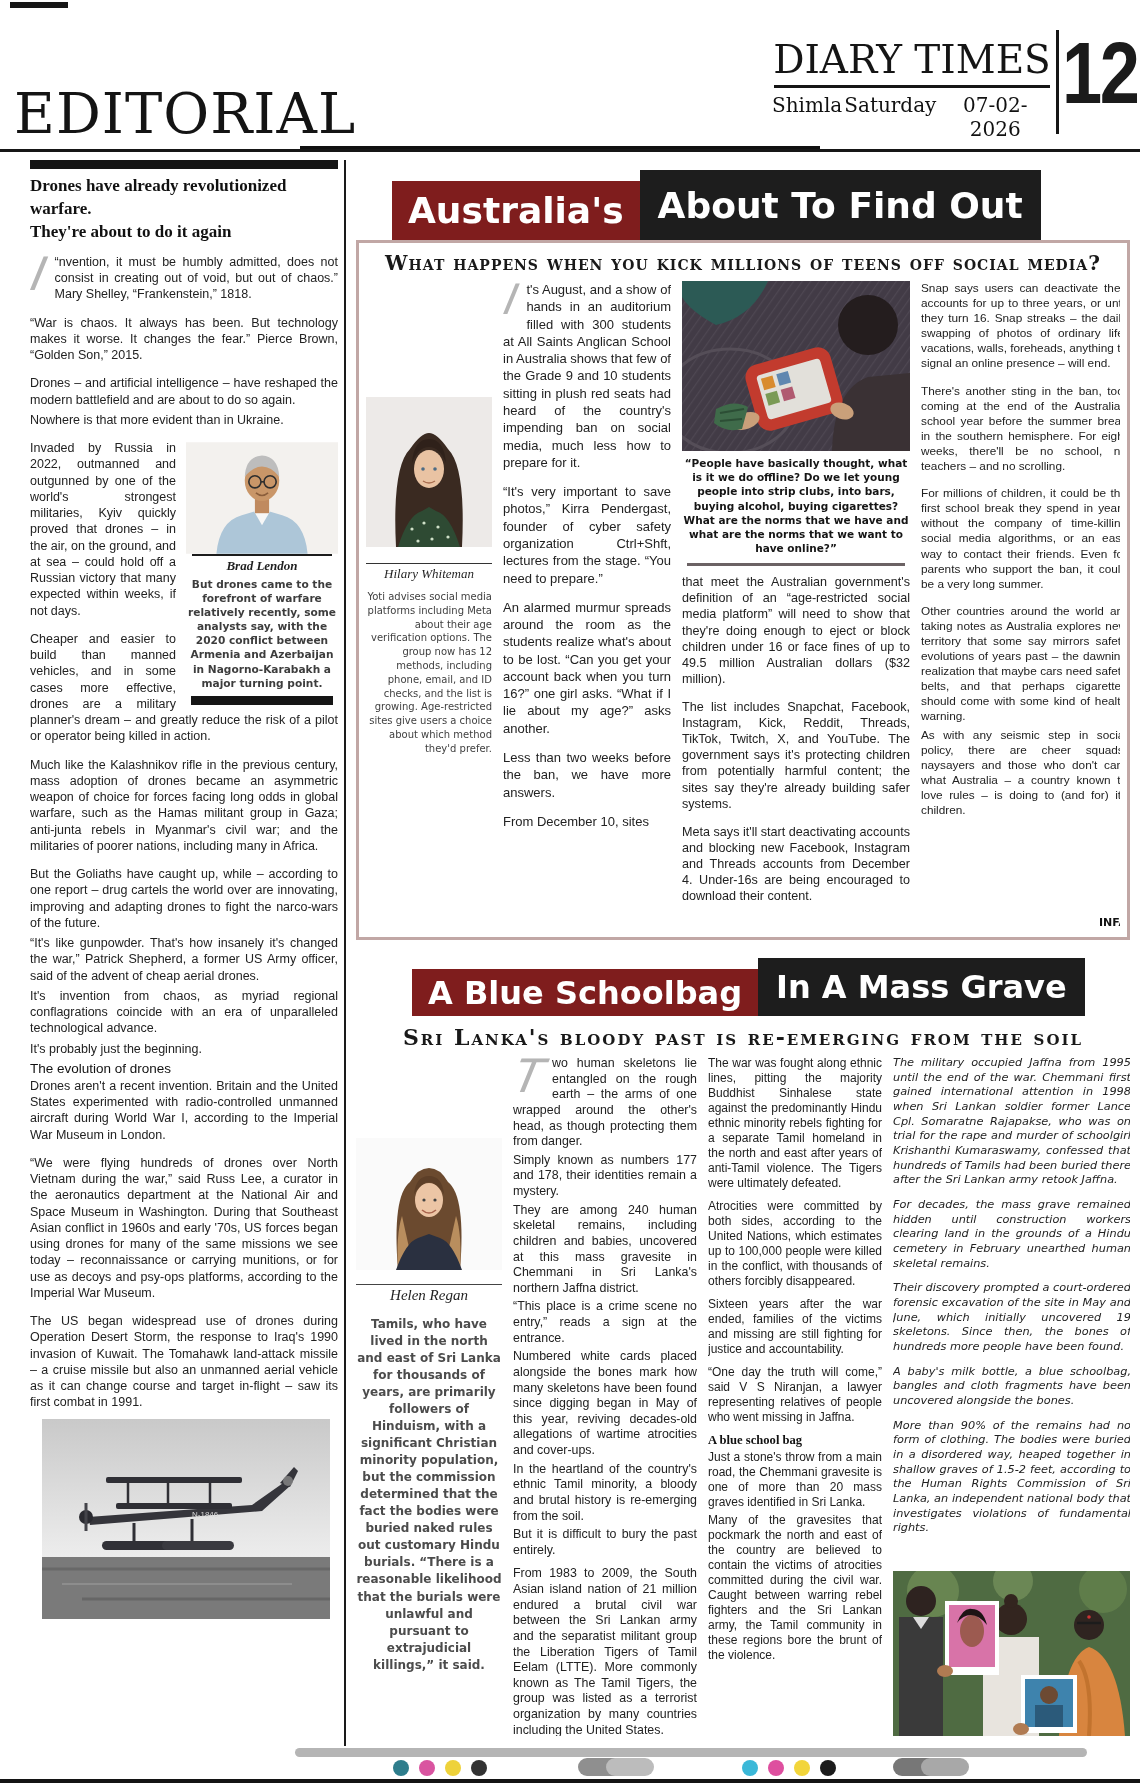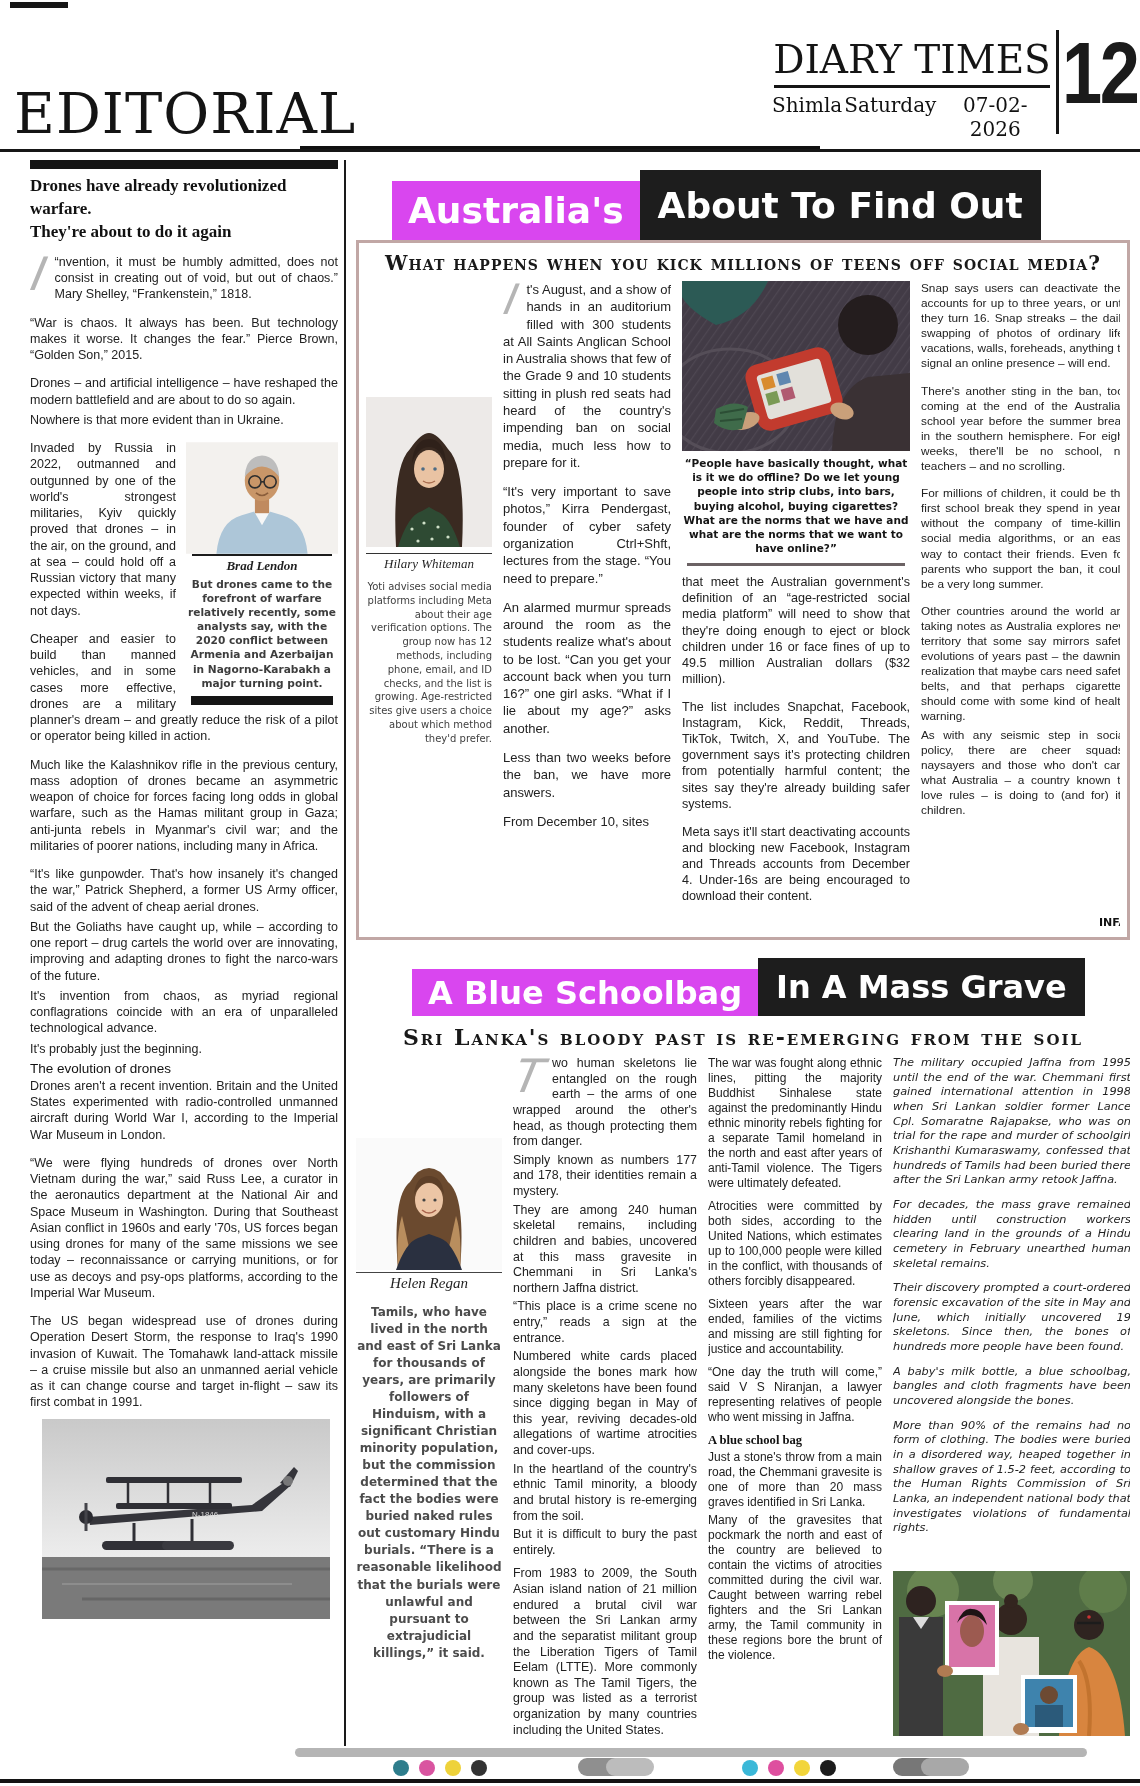--- a/index.html
+++ b/index.html
@@ -36,34 +36,34 @@
   .brad-cap{font-family:"DejaVu Sans",sans-serif;font-weight:700;font-size:10.6px;line-height:1.33;
             color:#3d3d3d;margin-top:3px;}
   .brad-bar{height:9px;background:#151515;margin:6px auto 0;width:94%;}
   .evo{font-size:13.5px;font-weight:400;margin:2px 0;color:#111;}
   .plane{margin:8px 0 0 12px;}
   .plane svg{display:block;width:288px;height:200px;}
   .vrule{position:absolute;left:344px;top:160px;width:2px;height:1586px;background:#1a1a1a;}
   
   .main{position:absolute;left:356px;top:160px;width:774px;}
   .banner{display:inline-flex;white-space:nowrap;font-family:"DejaVu Sans",sans-serif;font-weight:700;}
-  .b-mauve{background:#d946ef;color:#fff;display:flex;align-items:center;padding:15px 16px;margin-top:11px;}
+  .b-mauve{background:#7f1d1d;color:#fff;display:flex;align-items:center;padding:15px 16px;margin-top:11px;}
   .b-black{background:#1d1d1d;color:#fff;display:flex;align-items:center;padding:7px 18px;}
   .aus-banner{margin:10px 0 0 36px;height:70px;font-size:36px;}
   .subhead{font-family:"DejaVu Serif",serif;font-weight:700;font-variant:small-caps;
            text-align:center;color:#191919;white-space:nowrap;}
   .aus-box{border:3px solid #c1a7a5;height:700px;padding:4px 7px;box-sizing:border-box;}
   .aus-box .subhead{font-size:20px;letter-spacing:1px;margin:4px 0 6px;}
   .aus-cols{display:flex;gap:11px;height:648px;overflow:hidden;}
   .aus-cols>div{overflow:hidden;}
   .colA{width:126px;flex:none;text-align:center;}
   .spacerA{height:116px;}
   .colA svg{display:block;width:126px;height:150px;}
   .byline{font-family:"Liberation Serif",serif;font-style:italic;font-size:13px;border-top:1px solid #333;
-          padding-top:2px;margin-top:6px;}
+          padding-top:2px;margin-top:16px;}
   .capA{font-family:"DejaVu Sans",sans-serif;font-weight:400;font-size:10px;line-height:1.38;
         color:#3f3f3f;text-align:right;margin-top:8px;}
   .colB{width:168px;flex:none;}
   .colB p{font-size:13px;line-height:1.33;}
   .dc2{font-size:42px;}
   .colC{width:228px;flex:none;}
   .colC svg{display:block;width:228px;height:170px;}
   .capC{font-family:"DejaVu Sans",sans-serif;font-weight:700;font-size:10.5px;line-height:1.35;
         color:#151515;text-align:center;margin-top:5px;}
   .capC-rule{height:3px;background:#6b6264;width:96%;margin:8px auto;}
@@ -74,21 +74,21 @@
   .infa{font-family:"DejaVu Sans",sans-serif;font-weight:700;font-size:11px;text-align:right;color:#111;}
   
   .sl-banner{margin:18px 0 0 56px;height:58px;font-size:32px;}
   .sl-sub{font-size:22px;letter-spacing:2px;margin:8px 0 6px;}
   .sl-cols{display:flex;gap:11px;margin-top:4px;height:680px;overflow:hidden;}
   .sl-cols>div{overflow:hidden;}
   .slc1{width:146px;flex:none;text-align:center;}
   .spacerH{height:82px;}
   .slc1 svg{display:block;width:146px;height:132px;}
   .byline2{font-family:"Liberation Serif",serif;font-style:italic;font-size:15px;border-top:1px solid #444;
-           padding-top:2px;margin-top:2px;}
+           padding-top:2px;margin-top:14px;}
   .capH{font-family:"DejaVu Sans",sans-serif;font-weight:700;font-size:12px;line-height:1.42;
         color:#4c4c4c;text-align:center;margin-top:12px;}
   .slc2{width:184px;flex:none;}
   .slc2 p{font-size:12.4px;line-height:1.26;}
   .slc3{width:174px;flex:none;}
   .slc3 p{font-size:12px;line-height:1.25;}
   .sgap{margin-bottom:8px !important;}
   .bsb{font-weight:700;font-size:12.6px;margin:2px 0;color:#111;font-family:Liberation Serif, serif;}
   .slc4{width:238px;flex:none;display:flex;flex-direction:column;}
   .slc4 .txt{flex:1;overflow:hidden;font-style:italic;}
@@ -150,22 +150,22 @@
           <path d="M69 50 Q75 55 81 50" stroke="#8a5d3b" stroke-width="1.6" fill="none"></path>
         </svg>
       </div>
       <div class="brad-name">Brad Lendon</div>
       <div class="brad-cap">But drones came to the forefront of warfare relatively recently, some analysts say, with the 2020 conflict between Armenia and Azerbaijan in Nagorno-Karabakh a major turning point.</div>
       <div class="brad-bar"></div>
     </div>
     <p class="gap">Invaded by Russia in 2022, outmanned and outgunned by one of the world's strongest militaries, Kyiv quickly proved that drones – in the air, on the ground, and at sea – could hold off a Russian victory that many expected within weeks, if not days.</p>
     <p class="gap">Cheaper and easier to build than manned vehicles, and in some cases more effective, drones are a military planner's dream – and greatly reduce the risk of a pilot or operator being killed in action.</p>
     <p class="gap">Much like the Kalashnikov rifle in the previous century, mass adoption of drones became an asymmetric weapon of choice for forces facing long odds in global warfare, such as the Hamas militant group in Gaza; anti-junta rebels in Myanmar's civil war; and the militaries of poorer nations, including many in Africa.</p>
+    <p>But the Goliaths have caught up, while – according to one report – drug cartels the world over are innovating, improving and adapting drones to fight the narco-wars of the future.</p>
     <p>“It's like gunpowder. That's how insanely it's changed the war,” Patrick Shepherd, a former US Army officer, said of the advent of cheap aerial drones.</p>
-    <p>But the Goliaths have caught up, while – according to one report – drug cartels the world over are innovating, improving and adapting drones to fight the narco-wars of the future.</p>
     <p>It's invention from chaos, as myriad regional conflagrations coincide with an era of unparalleled technological advance.</p>
     <p>It's probably just the beginning.</p>
     <h3 class="evo">The evolution of drones</h3>
     <p class="gap">Drones aren't a recent invention. Britain and the United States experimented with radio-controlled unmanned aircraft during World War I, according to the Imperial War Museum in London.</p>
     <p class="gap">“We were flying hundreds of drones over North Vietnam during the war,” said Russ Lee, a curator in the aeronautics department at the National Air and Space Museum in Washington. During that Southeast Asian conflict in 1960s and early '70s, US forces began using drones for many of the same missions we see today – reconnaissance or carrying munitions, or for use as decoys and psy-ops platforms, according to the Imperial War Museum.</p>
     <p>The US began widespread use of drones during Operation Desert Storm, the response to Iraq's 1990 invasion of Kuwait. The Tomahawk land-attack missile – a cruise missile but also an unmanned aerial vehicle as it can change course and target in-flight – saw its first combat in 1991.</p>
     <div class="plane">
       <svg viewBox="0 0 288 200">
         <defs>
           <linearGradient id="sky" x1="0" y1="0" x2="0" y2="1">

